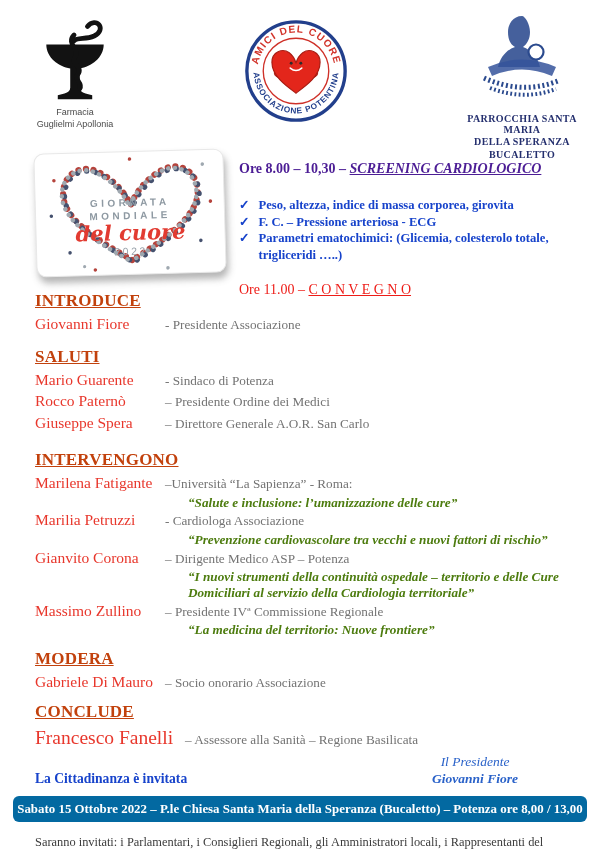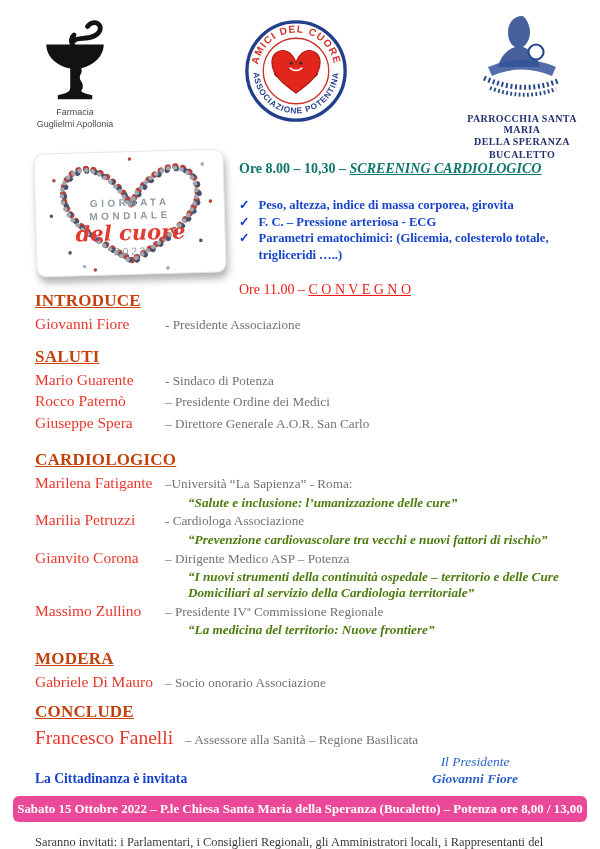--- a/index.html
+++ b/index.html
@@ -23,21 +23,21 @@
     position:relative; width:190px; height:124px; flex-shrink:0; margin-top:3px;
     background:#fff; border-radius:10px; border:1px solid #e8e8e8;
     box-shadow:2px 6px 7px rgba(90,90,90,.45); transform:rotate(-1.6deg);
   }
   .poster svg { position:absolute; inset:0; }
   .poster-text { position:absolute; left:50%; top:44px; transform:translateX(-50%); text-align:center; width:max-content; }
   .poster-t1 { font-family:"Liberation Sans", sans-serif; font-size:10px; letter-spacing:3.5px; color:#8e99a2; line-height:13px; font-weight:bold; }
   .poster-script { font-family:"DejaVu Serif", serif; font-style:italic; font-weight:bold; font-size:21px; color:#e23b31; line-height:22px; }
   .poster-year { font-family:"Liberation Sans", sans-serif; font-size:10.5px; letter-spacing:2.5px; color:#9aa3ab; line-height:14px; }
   .schedule { padding:13px 0 0 14px; }
-  .sch-line1 { color:#0f766e; font-weight:bold; font-size:14px; }
+  .sch-line1 { color:#4c1d95; font-weight:bold; font-size:14px; }
   .sch-title { font-style:italic; text-decoration:underline; }
   .chk-list { margin-top:20px; }
   .chk { display:flex; gap:9px; color:#1743cb; font-weight:bold; font-size:12.6px; line-height:16.5px; }
   .chk-mark { flex-shrink:0; }
   .convegno { margin-top:19px; color:#ee1c17; font-weight:normal; font-size:14px; }
   .conv-title { text-decoration:underline; }
   
   .program { padding:0 18px 0 35px; margin-top:11px; }
   .sec-h { color:#c2410c; font-weight:bold; font-size:17px; text-decoration:underline; line-height:16px; letter-spacing:.2px; }
   .mb6 { margin-bottom:5px; }
@@ -49,21 +49,21 @@
   .qw2 { max-width:392px; }
   .mt14 { margin-top:13px; } .mt18 { margin-top:18px; } .mt12 { margin-top:11px; }
   .pname-big { width:auto; font-size:19.5px; margin-right:12px; }
   .prow-big { line-height:25px; }
   
   .closing { display:flex; justify-content:space-between; align-items:flex-end; padding:2px 20px 0 35px; }
   .invite { color:#1743cb; font-weight:bold; font-size:13.6px; line-height:17px; }
   .pres { text-align:center; margin-right:62px; color:#2a62c9; font-size:13.5px; font-style:italic; line-height:16.5px; }
   .pres-name { font-weight:bold; }
   .banner {
-    margin:9px 13px 0; height:26px; line-height:26px; background:#ec4899;
+    margin:9px 13px 0; height:26px; line-height:26px; background:#0369a1;
     border-radius:6px; text-align:center; color:#fff; font-weight:bold;
     font-size:12.9px; white-space:nowrap; overflow:hidden;
   }
   .note { margin-top:13px; padding-left:35px; font-size:12.4px; color:#3b3b3b; }
 </style>
 </head>
 <body>
 
 <div class="page">
 
@@ -188,21 +188,21 @@
     </div>
     <div class="prow">
       <span class="pname">Rocco Paternò</span>
       <span class="prole">– Presidente Ordine dei Medici</span>
     </div>
     <div class="prow">
       <span class="pname">Giuseppe Spera</span>
       <span class="prole">– Direttore Generale A.O.R. San Carlo</span>
     </div>
 
-    <div class="sec-h mb6 mt18">CARDIOLOGICO</div>
+    <div class="sec-h mb6 mt18">INTERVENGONO</div>
     <div class="prow">
       <span class="pname">Marilena Fatigante</span>
       <span class="prole">–Università “La Sapienza” - Roma:</span>
     </div>
     <div class="pquote">“Salute e inclusione: l’umanizzazione delle cure”</div>
     <div class="prow">
       <span class="pname">Marilia Petruzzi</span>
       <span class="prole">- Cardiologa Associazione</span>
     </div>
     <div class="pquote qw1">“Prevenzione cardiovascolare tra vecchi e nuovi fattori di rischio”</div>

